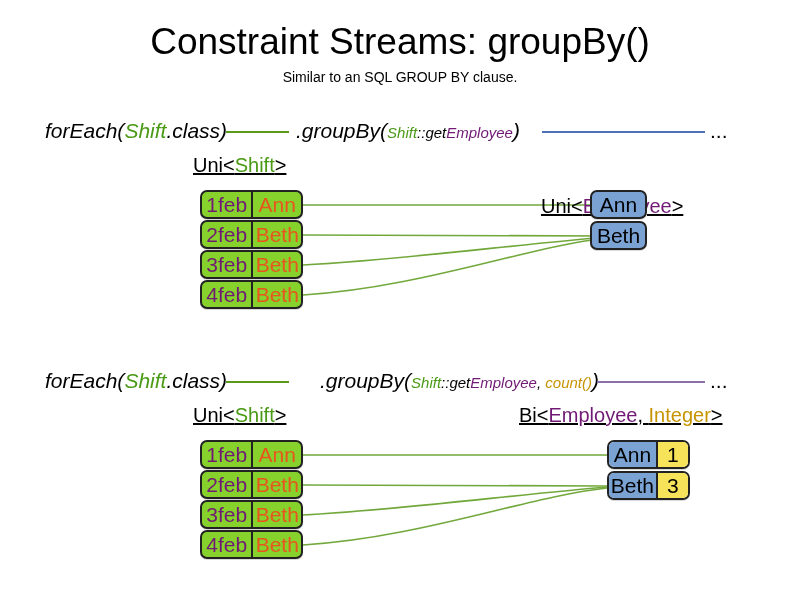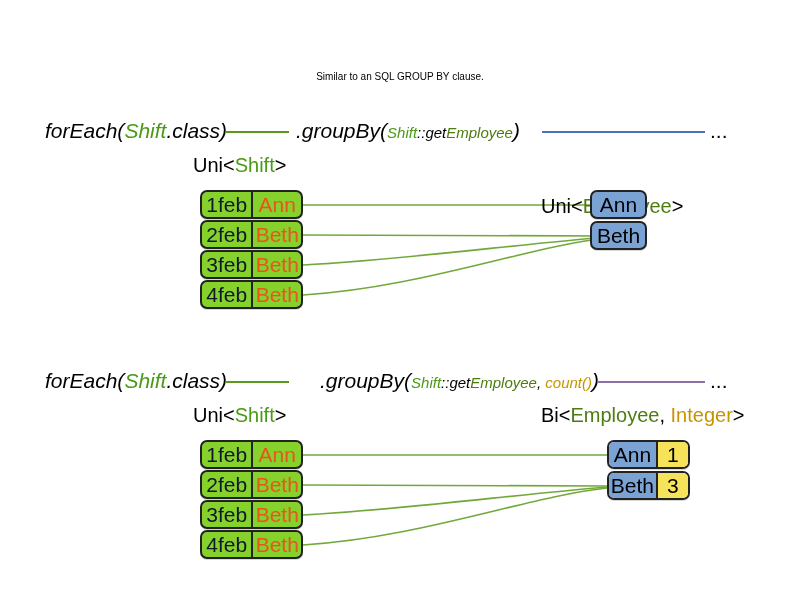--- a/index.html
+++ b/index.html
@@ -33,42 +33,42 @@
     line-height: 44px;
     font-weight: normal;
     letter-spacing: 0px;
     color: #000;
   }
   .subtitle {
     position: absolute;
     left: 0; top: 68px;
     width: 800px;
     text-align: center;
-    font-size: 10px;
+    font-size: 14px;
     line-height: 18px;
     color: #000;
   }
 
   
   .coderow {
     position: absolute;
     height: 30px;
     white-space: nowrap;
   }
   .code {
     position: absolute;
     top: 0;
     font-size: 21px;
     line-height: 30px;
     white-space: nowrap;
     font-style: italic;
   }
   .code.small { font-size: 15px; }
   .tok-green  { color: #4a9a16; }
-  .tok-blue   { color: #4d7c0f; }
+  .tok-blue   { color: #701a75; }
   .tok-gold   { color: #c79400; }
   .tok-black  { color: #000000; }
 
   .hline {
     position: absolute;
     height: 0;
     border-top: 2px solid #5a9a1a;
   }
   .hline.blue   { border-top-color: #4a71ba; }
   .hline.purple { border-top-color: #8b6fa8; }
@@ -80,20 +80,21 @@
     color: #000;
   }
 
   
   .typelabel {
     position: absolute;
     font-size: 20px;
     line-height: 26px;
     white-space: nowrap;
     color: #000;
+    text-decoration: underline;
   }
 
   
   .ebox {
     position: absolute;
     box-sizing: border-box;
     border: 2px solid #222222;
     border-radius: 7px;
     display: flex;
     align-items: stretch;
@@ -107,21 +108,21 @@
     justify-content: center;
     font-size: 21px;
     line-height: 1;
     white-space: nowrap;
   }
   .ebox .cell + .cell {
     border-left: 2px solid #222222;
   }
 
   .shiftbox { background: #86d12b; }
-  .shiftbox .cell-date { width: 50px; color: #0f172a; }
+  .shiftbox .cell-date { width: 50px; color: #701a75; }
   .shiftbox .cell-name { width: 50px; color: #e8551e; }
 
   .empbox  { background: #7aa3d4; }
   .empbox .cell-emp { width: 100%; color: #000000; }
 
   .bibox .cell-emp   { width: 48px; background: #7aa3d4; color: #000000; }
   .bibox .cell-count { width: 33px; background: #f7e359; color: #000000; }
 
   
   .links {
@@ -130,20 +131,21 @@
     width: 800px;
     height: 600px;
     pointer-events: none;
   }
 </style>
 </head>
 <body>
 
 <div class="stage">
 
+  <div class="title">Constraint Streams: groupBy()</div>
   <div class="subtitle">Similar to an SQL GROUP BY clause.</div>
 
   <svg class="links" viewBox="0 0 800 600">
 
     <g stroke="#5a9a1a" stroke-width="1.6" fill="none" opacity="0.85">
       <path d="M303,205 L607,205"></path>
       <path d="M303,235 L607,236"></path>
       <path d="M303,265 C400,260 520,244 607,237"></path>
       <path d="M303,295 C420,288 530,246 607,238"></path>
     </g>
@@ -209,21 +211,21 @@
       <span class="tok-black">.groupBy(</span><span class="code small tok-green" style="position:static;">Shift</span><span class="code small tok-black" style="position:static;">::get</span><span class="code small tok-blue" style="position:static;">Employee</span><span class="code small tok-black" style="position:static;">, </span><span class="code small tok-gold" style="position:static;">count()</span><span class="tok-black">)</span>
     </span>
     <span class="hline purple" style="left:597px; top:15px; width:108px;"></span>
     <span class="ellipsis" style="left:710px;">...</span>
   </div>
 
   <div class="typelabel" style="left:193px; top:402px;">
     <span class="tok-black">Uni&lt;</span><span class="tok-green">Shift</span><span class="tok-black">&gt;</span>
   </div>
 
-  <div class="typelabel" style="left:541px; top:402px;">
+  <div class="typelabel" style="left:519px; top:402px;">
     <span class="tok-black">Bi&lt;</span><span class="tok-blue">Employee</span><span class="tok-black">, </span><span class="tok-gold">Integer</span><span class="tok-black">&gt;</span>
   </div>
 
   <div class="ebox shiftbox" style="left:200px; top:440px; width:103px; height:29px;">
     <div class="cell cell-date">1feb</div>
     <div class="cell cell-name">Ann</div>
   </div>
   <div class="ebox shiftbox" style="left:200px; top:470px; width:103px; height:29px;">
     <div class="cell cell-date">2feb</div>
     <div class="cell cell-name">Beth</div>

